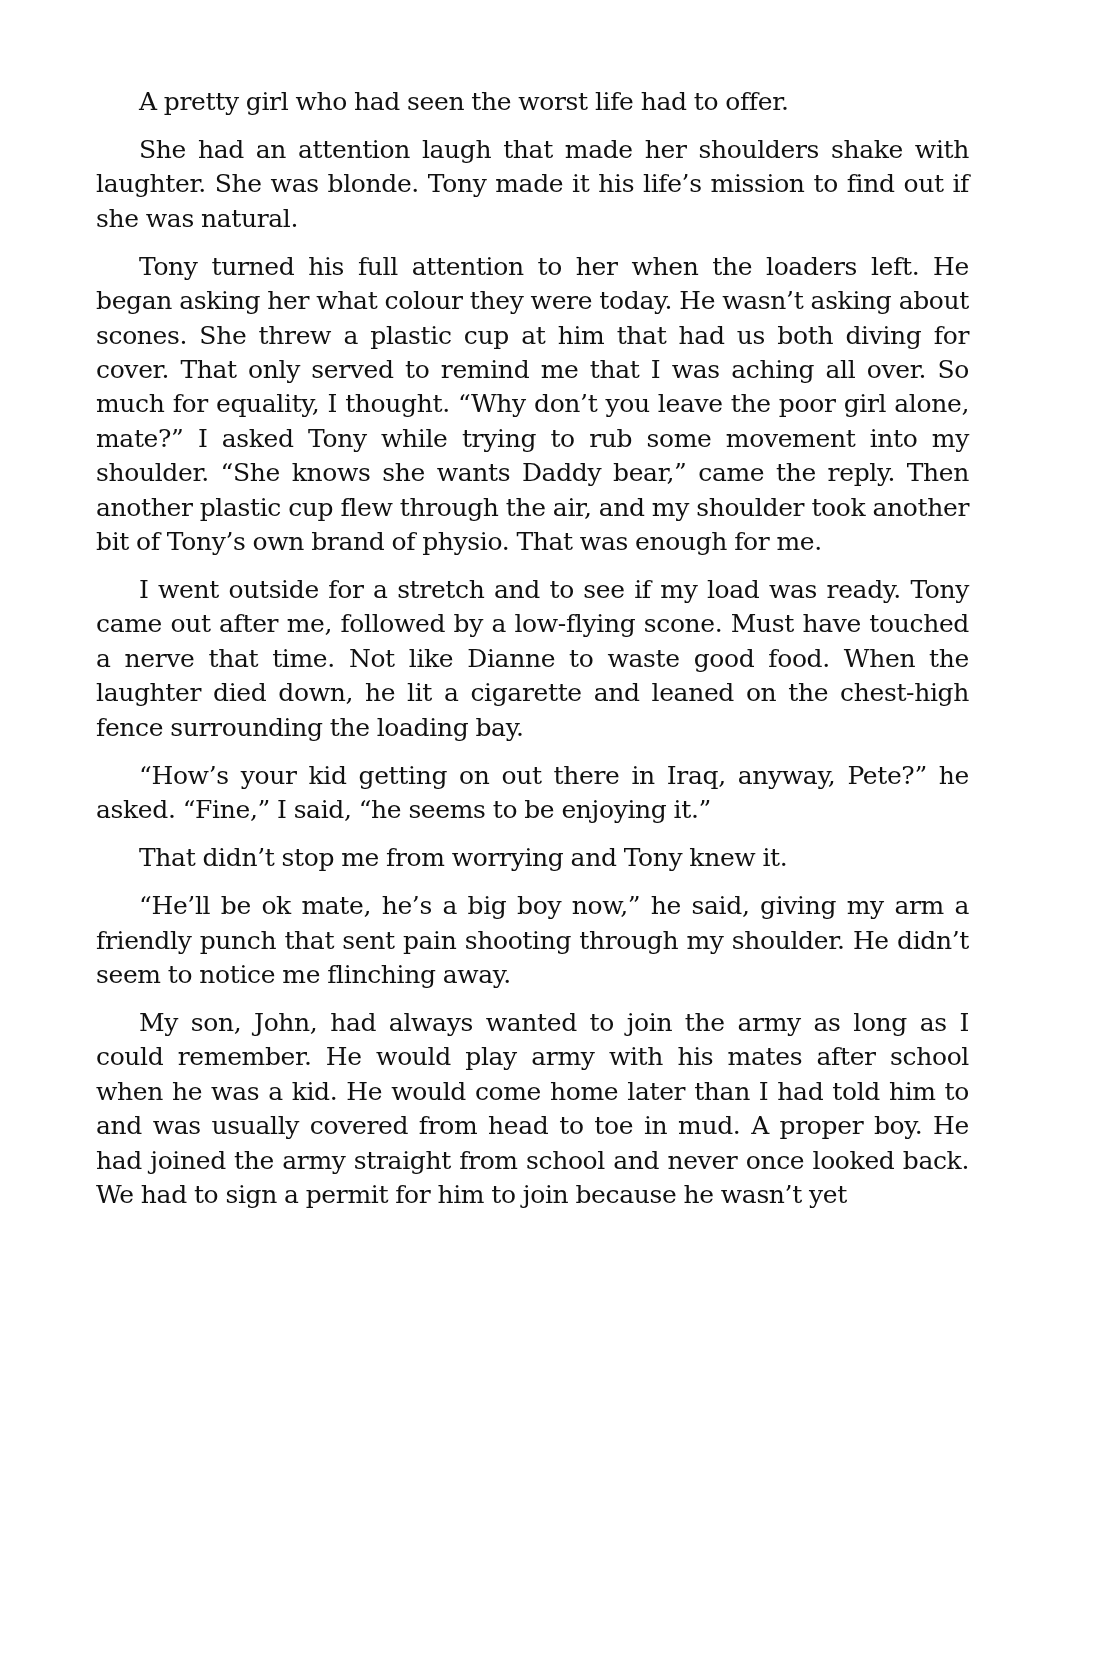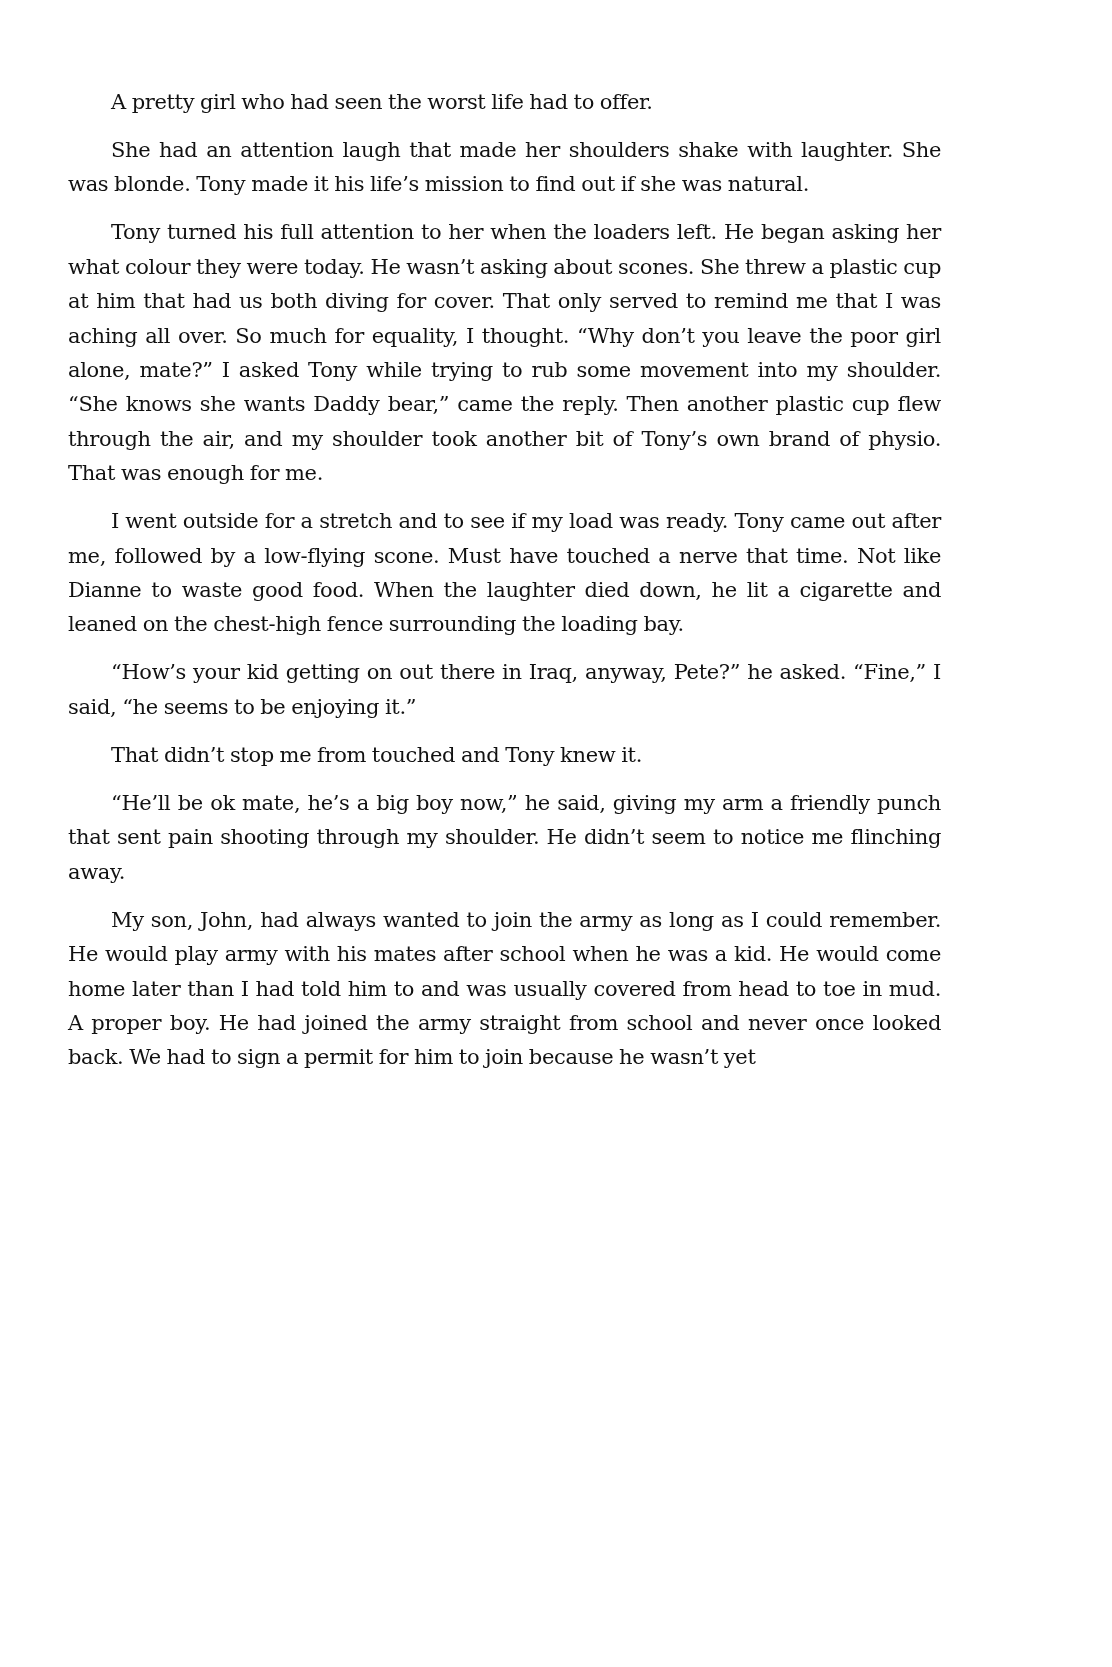--- a/index.html
+++ b/index.html
@@ -8,42 +8,42 @@
       background: #ffffff;
     }
     body {
       width: 1112px;
       height: 1667px;
       overflow: hidden;
       position: relative;
     }
     .page {
       position: absolute;
-      left: 68px;
+      left: 96px;
       top: 85px;
       width: 873px;
       color: #111111;
       font-family: "DejaVu Serif", "Liberation Serif", serif;
-      font-size: 21px;
+      font-size: 25px;
       line-height: 34.4px;
       letter-spacing: -0.35px;
       word-spacing: -0.5px;
     }
     .para {
       margin: 0 0 13.6px 0;
       text-indent: 43px;
       text-align: justify;
       hyphens: none;
     }
   </style>
 </head>
 <body>
 
 <div class="page">
   <p class="para">A pretty girl who had seen the worst life had to offer.</p>
   <p class="para">She had an attention laugh that made her shoulders shake with laughter. She was blonde. Tony made it his life’s mission to find out if she was natural.</p>
   <p class="para">Tony turned his full attention to her when the loaders left. He began asking her what colour they were today. He wasn’t asking about scones. She threw a plastic cup at him that had us both diving for cover. That only served to remind me that I was aching all over. So much for equality, I thought. “Why don’t you leave the poor girl alone, mate?” I asked Tony while trying to rub some movement into my shoulder. “She knows she wants Daddy bear,” came the reply. Then another plastic cup flew through the air, and my shoulder took another bit of Tony’s own brand of physio. That was enough for me.</p>
   <p class="para">I went outside for a stretch and to see if my load was ready. Tony came out after me, followed by a low-flying scone. Must have touched a nerve that time. Not like Dianne to waste good food. When the laughter died down, he lit a cigarette and leaned on the chest-high fence surrounding the loading bay.</p>
   <p class="para">“How’s your kid getting on out there in Iraq, anyway, Pete?” he asked. “Fine,” I said, “he seems to be enjoying it.”</p>
-  <p class="para">That didn’t stop me from touched and Tony knew it.</p>
+  <p class="para">That didn’t stop me from worrying and Tony knew it.</p>
   <p class="para">“He’ll be ok mate, he’s a big boy now,” he said, giving my arm a friendly punch that sent pain shooting through my shoulder. He didn’t seem to notice me flinching away.</p>
   <p class="para">My son, John, had always wanted to join the army as long as I could remember. He would play army with his mates after school when he was a kid. He would come home later than I had told him to and was usually covered from head to toe in mud. A proper boy. He had joined the army straight from school and never once looked back. We had to sign a permit for him to join because he wasn’t yet</p>
 </div>
 
 </body></html>

